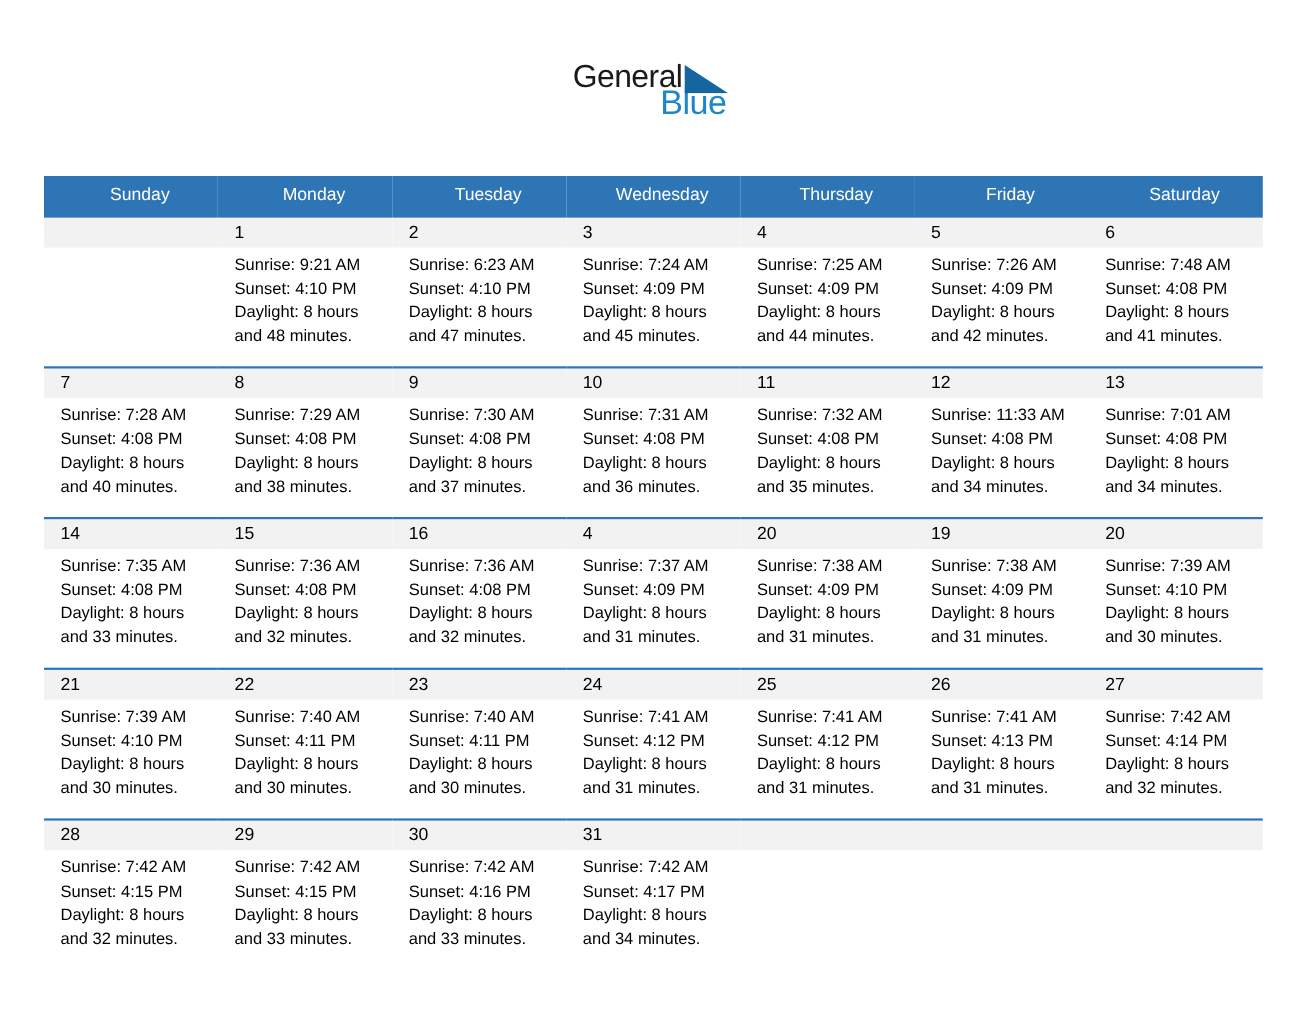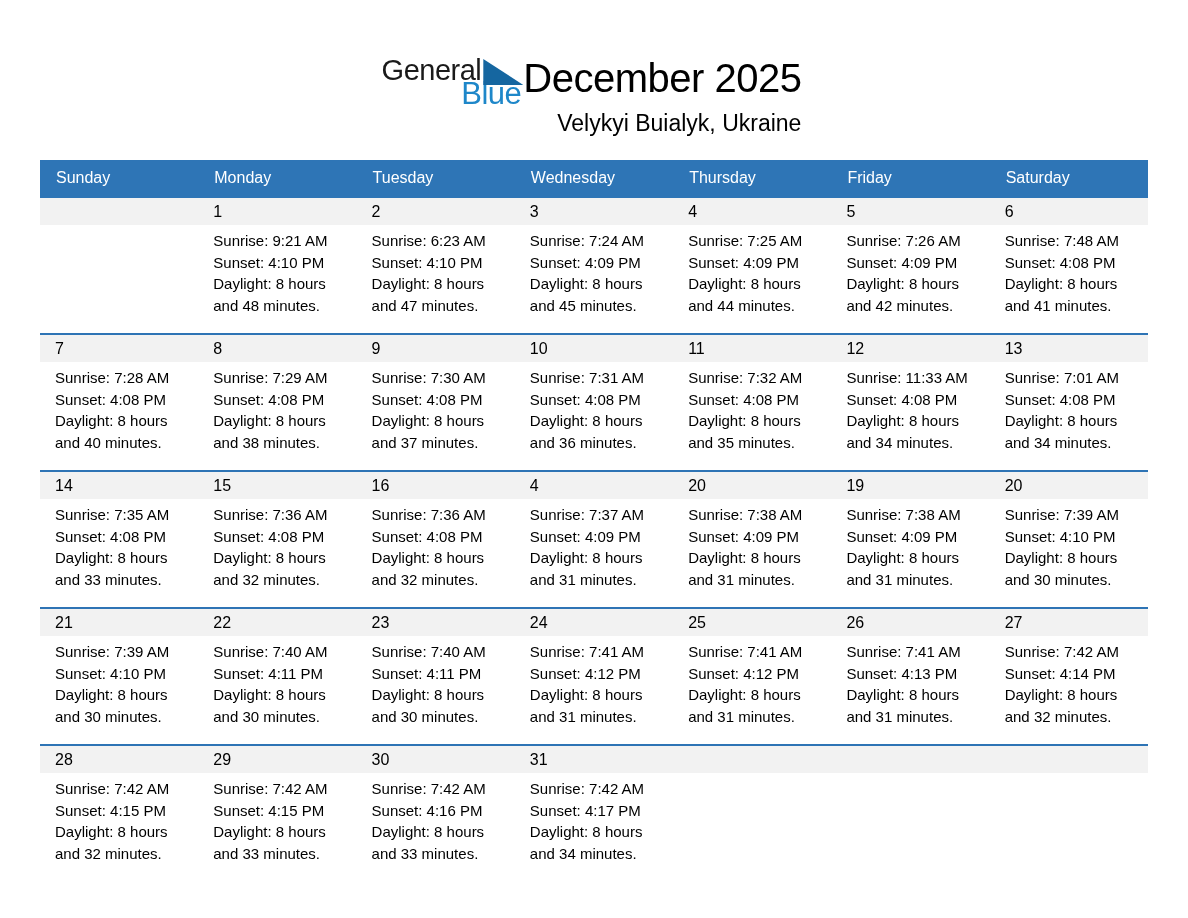--- a/index.html
+++ b/index.html
@@ -24,21 +24,21 @@
     clip-path:polygon(0 0,0 100%,100% 100%);}
   .logo-row2{text-align:right;margin-top:-7px;padding-right:2px;}
   .logo-blue{font-size:31px;color:var(--logo-blue);letter-spacing:-0.5px;}
   
   .titleblock{text-align:right;}
   .month-title{font-size:40px;font-weight:400;letter-spacing:-0.5px;}
   .location{font-size:23px;font-weight:400;margin-top:9px;}
   
   table.calendar{width:1108px;margin:0 40px;border-collapse:collapse;table-layout:fixed;}
   thead th{background:var(--header-bg);color:#ffffff;font-weight:400;font-size:16px;
-    text-align:left;height:38px;padding:0 0 2px 16px;vertical-align:middle;}
+    text-align:center;height:38px;padding:0 0 2px 16px;vertical-align:middle;}
   tbody td{vertical-align:top;padding:0;}
   tbody tr + tr td{border-top:2.5px solid var(--separator);}
   .band{height:27px;background:var(--band-bg);display:flex;align-items:center;
     padding-left:15px;}
   .daynum{font-size:16px;color:var(--text);}
   .cellbody{padding:5px 6px 17px 15px;}
   .line{font-size:15px;line-height:21.5px;white-space:nowrap;}
 </style>
 </head>
 <body>
@@ -46,24 +46,20 @@
 <div class="top">
   <div class="logo">
     <div class="logo-row1">
       <span class="logo-general">General</span>
       <span class="logo-triangle"></span>
     </div>
     <div class="logo-row2">
       <span class="logo-blue">Blue</span>
     </div>
   </div>
-  <div class="titleblock">
-    <div class="month-title">December 2025</div>
-    <div class="location">Velykyi Buialyk, Ukraine</div>
-  </div>
 </div>
 
 <table class="calendar">
   <thead>
     <tr>
       <th>Sunday</th>
       <th>Monday</th>
       <th>Tuesday</th>
       <th>Wednesday</th>
       <th>Thursday</th>

